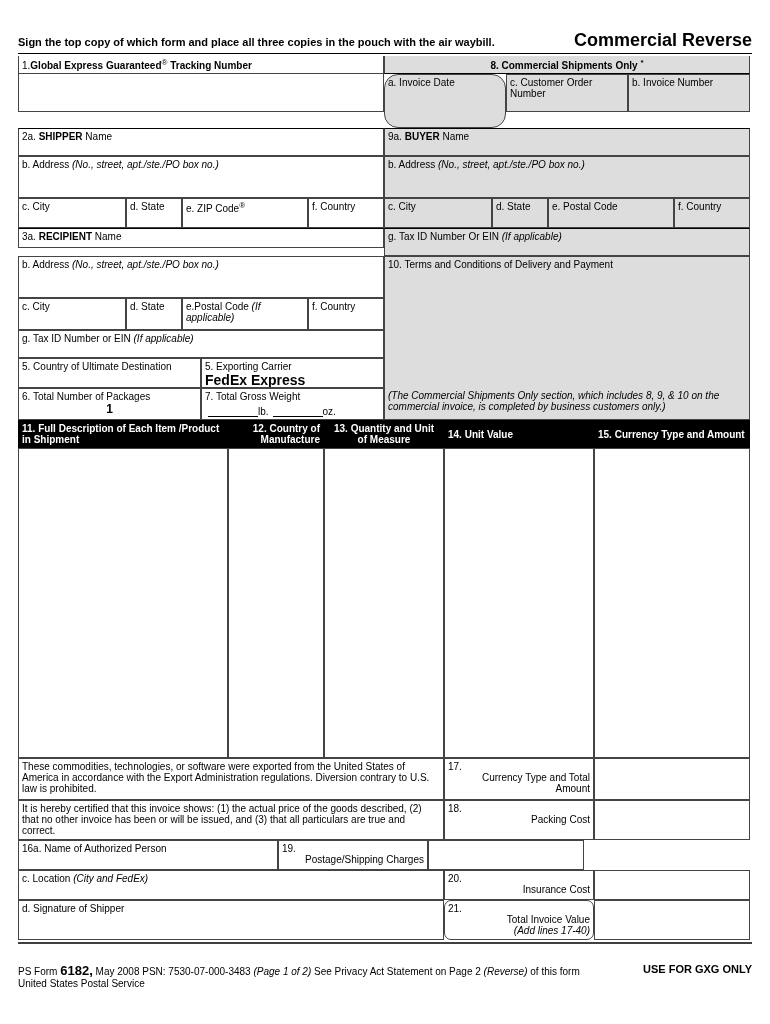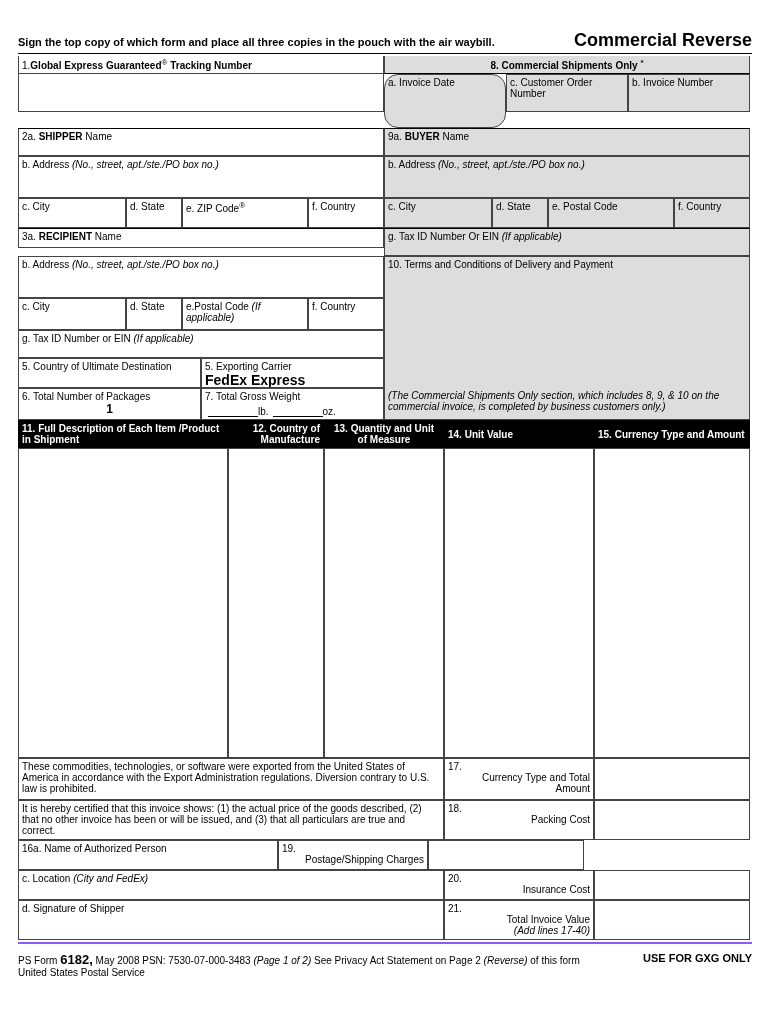--- a/index.html
+++ b/index.html
@@ -11,21 +11,21 @@
 .cell { border: 0.5px solid #444; padding: 2px 3px; overflow: hidden; }
 .grayed { background: #ddd; }
 .bold { font-weight: bold; }
 .italic { font-style: italic; }
 .reg { font-size: 8px; vertical-align: super; }
 .blackhead { background: #000; color: #fff; font-weight: bold; font-size: 10px; padding: 3px 4px; display: flex; align-items: center; }
 .center { text-align: center; }
 .right { text-align: right; }
 .small { font-size: 10px; }
 .value-center { text-align: center; font-weight: bold; font-size: 12px; }
-.footer { border-top: 2px solid #8b5cf6; margin-top: 2px; padding-top: 8px; display: flex; }
+.footer { border-top: 2px solid #404040; margin-top: 2px; padding-top: 19px; display: flex; }
 .footer-left { flex: 1; font-size: 10px; }
 .footer-right { font-weight: bold; font-size: 11px; }
 </style>
 </head>
 <body>
 
 <div class="header-row">
   <span class="instr">Sign the top copy of which form and place all three copies in the pouch with the air waybill.</span>
   <span class="title">Commercial Reverse</span>
 </div>
@@ -199,21 +199,21 @@
   </div>
   <div class="cell" style="width:150px;height:30px;">
     <div>20.</div>
     <div class="right small">Insurance Cost</div>
   </div>
   <div class="cell" style="width:156px;height:30px;"></div>
 </div>
 
 <div class="row">
   <div class="cell" style="width:426px;height:40px;"><span>d. Signature of Shipper</span></div>
-  <div class="cell" style="width:150px;height:40px;">
+  <div class="cell" style="width:150px;height:40px;border-radius:7px;">
     <div>21.</div>
     <div class="right small">Total Invoice Value</div>
     <div class="right small italic">(Add lines 17-40)</div>
   </div>
   <div class="cell" style="width:156px;height:40px;"></div>
 </div>
 
 <div class="footer">
   <div class="footer-left">
     <span>PS Form </span><span class="bold" style="font-size:13px;">6182,</span><span> May 2008  PSN: 7530-07-000-3483 </span><span class="italic">(Page 1 of 2)</span><span>  See Privacy Act Statement on Page 2 </span><span class="italic">(Reverse)</span><span> of this form</span>

